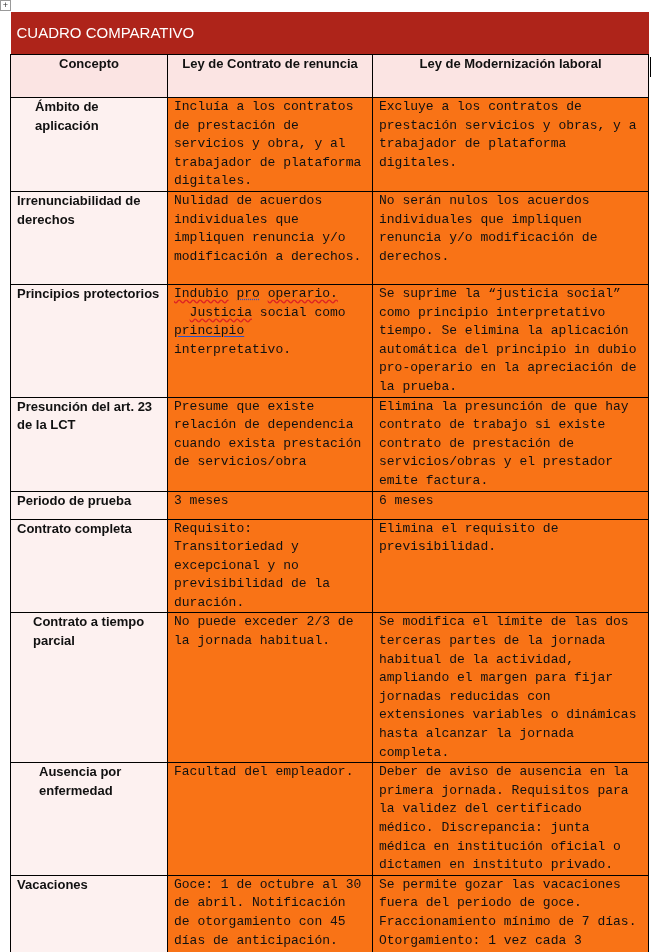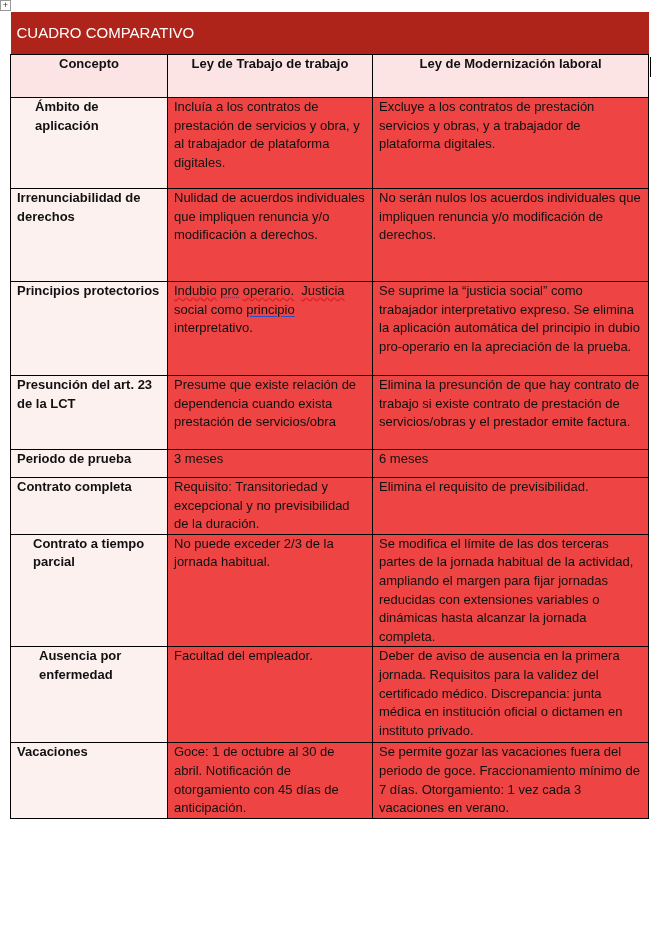--- a/index.html
+++ b/index.html
@@ -11,21 +11,21 @@
   table.cmp { position: absolute; left: 10px; top: 12px; width: 638px;
               border-collapse: collapse; table-layout: fixed; }
   table.cmp td, table.cmp th { border: 1px solid #000; vertical-align: top;
               font-size: 13px; line-height: 18.6px; padding: 0 6px; }
   .title-cell { background: #ae241a; color: #fff; text-align: left; vertical-align: middle !important;
                 height: 42px; font-size: 15px !important; font-weight: normal; border: none !important;
                 border-bottom: 1px solid #000 !important; }
   .hdr th { background: #fbe4e3; font-weight: bold; font-size: 14.5px; height: 42px;
             vertical-align: middle; text-align: center; }
   td.concept { background: #fdf1f0; font-weight: bold; vertical-align: middle; }
-  td.txt { background: #ef4444; }
+  td.txt { background: #f97316; font-family: Liberation Mono, monospace; }
   .sp { text-decoration: underline wavy #d22; text-underline-offset: 2px; }
   .gu { text-decoration: underline #2a50c8; text-underline-offset: 2px; }
   .gu2 { text-decoration: underline dotted #2a50c8; text-underline-offset: 2px; }
   .right-bar { position: absolute; left: 650px; top: 57px; width: 1px; height: 20px; background: #000; }
 </style>
 </head>
 <body>
 
 <div class="move-handle">+</div>
 <div class="right-bar"></div>
@@ -35,38 +35,38 @@
     <col style="width:157px">
     <col style="width:205px">
     <col style="width:276px">
   </colgroup>
   <tbody>
       <tr>
     <td colspan="3" class="title-cell">CUADRO COMPARATIVO</td>
   </tr>
   <tr class="hdr">
     <th>Concepto</th>
-    <th>Ley de Trabajo de trabajo</th>
+    <th>Ley de Contrato de renuncia</th>
     <th>Ley de Modernización laboral</th>
   </tr>
 
   <tr style="height:91px">
     <td class="concept" style="padding:0 24px">Ámbito de aplicación</td>
     <td class="txt">Incluía a los contratos de prestación de servicios y obra, y al trabajador de plataforma digitales.</td>
     <td class="txt">Excluye a los contratos de prestación servicios y obras, y a trabajador de plataforma digitales.</td>
   </tr>
   <tr style="height:93px">
     <td class="concept">Irrenunciabilidad de derechos</td>
     <td class="txt">Nulidad de acuerdos individuales que impliquen renuncia y/o modificación a derechos.</td>
     <td class="txt">No serán nulos los acuerdos individuales que impliquen renuncia y/o modificación de derechos.</td>
   </tr>
   <tr style="height:94px">
     <td class="concept">Principios protectorios</td>
     <td class="txt"><span class="sp">Indubio</span><span> </span><span class="gu2">pro</span><span> </span><span class="sp">operario.</span><span style="white-space:pre">  </span><span class="sp">Justicia</span><span> social como </span><span class="gu">principio</span><span> interpretativo.</span></td>
-    <td class="txt">Se suprime la “justicia social” como trabajador interpretativo expreso. Se elimina la aplicación automática del principio in dubio pro-operario en la apreciación de la prueba.</td>
+    <td class="txt">Se suprime la “justicia social” como principio interpretativo tiempo. Se elimina la aplicación automática del principio in dubio pro-operario en la apreciación de la prueba.</td>
   </tr>
   <tr style="height:74px">
     <td class="concept">Presunción del art. 23 de la LCT</td>
     <td class="txt">Presume que existe relación de dependencia cuando exista prestación de servicios/obra</td>
     <td class="txt">Elimina la presunción de que hay contrato de trabajo si existe contrato de prestación de servicios/obras y el prestador emite factura.</td>
   </tr>
   <tr style="height:28px">
     <td class="concept">Periodo de prueba</td>
     <td class="txt">3 meses</td>
     <td class="txt">6 meses</td>

